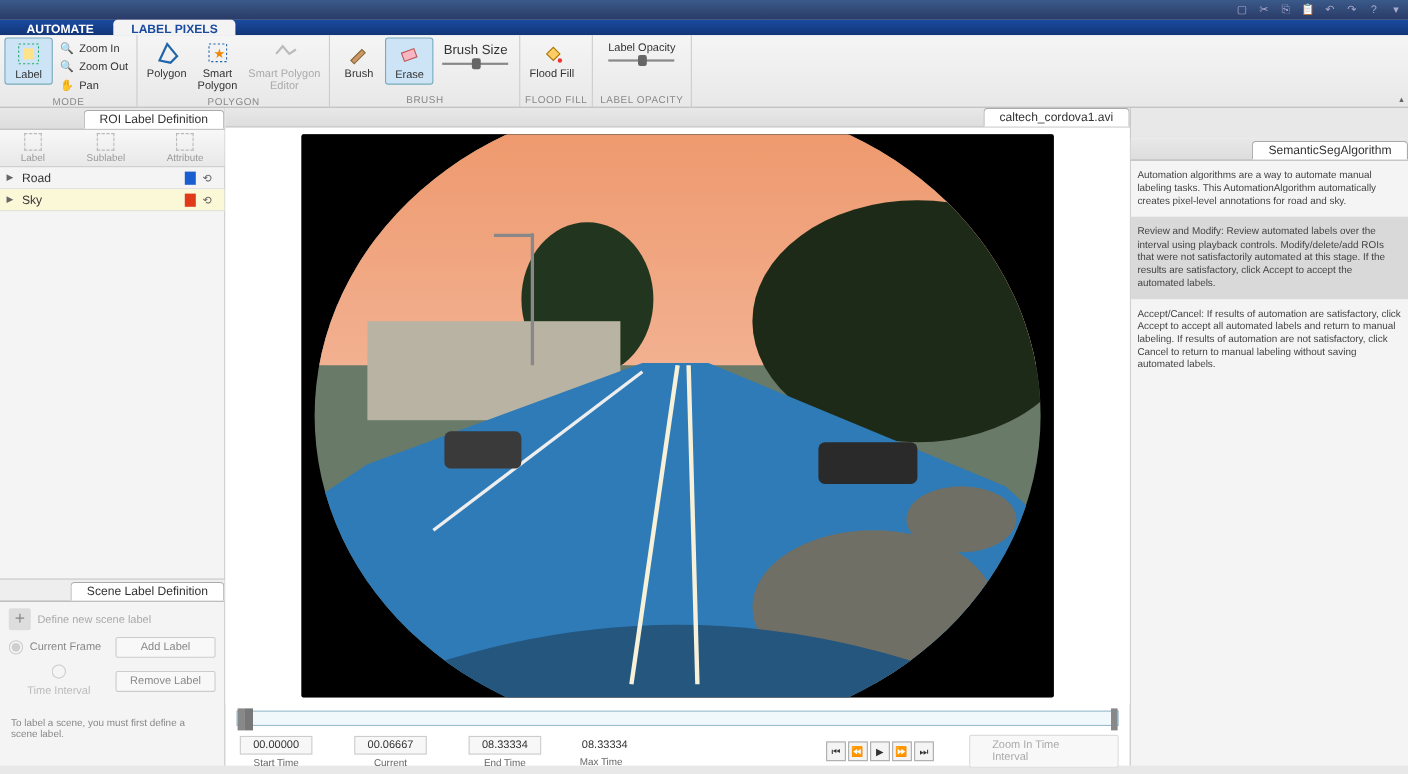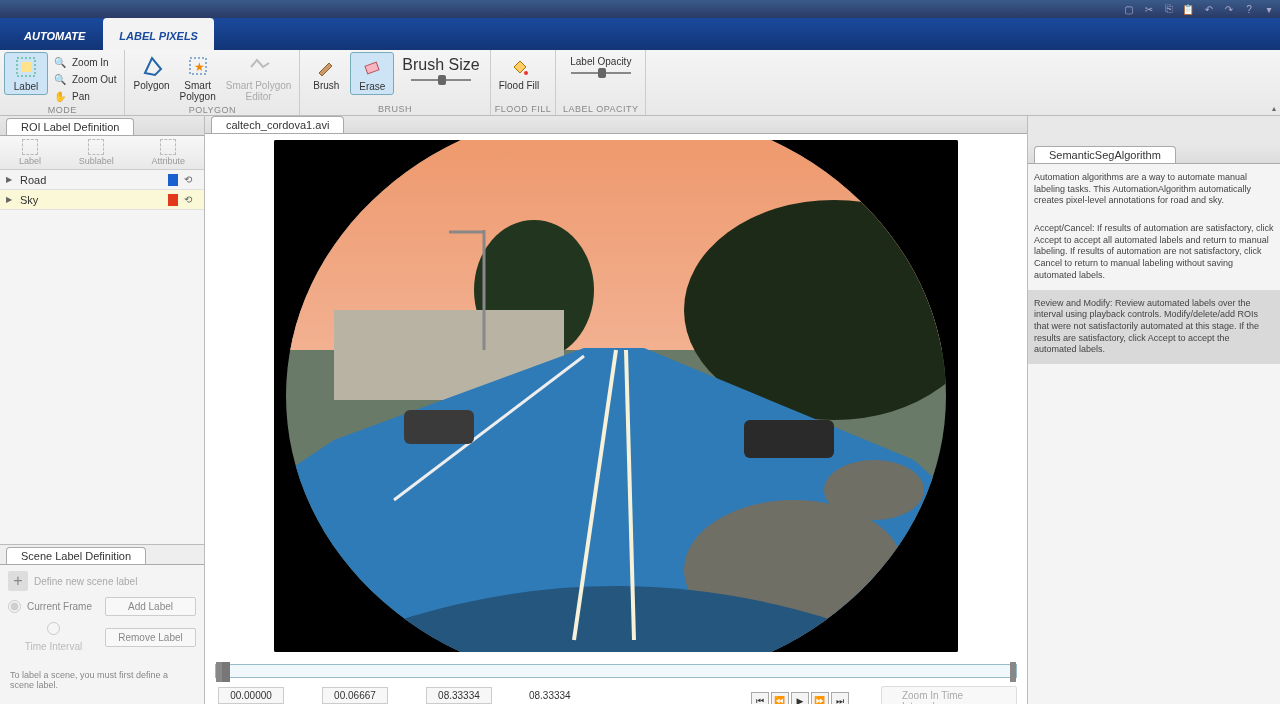--- a/index.html
+++ b/index.html
@@ -3,21 +3,21 @@
 <meta charset="utf-8">
 <style>
 * { box-sizing: border-box; margin: 0; padding: 0; font-family: Arial, Helvetica, sans-serif; }
 body { width: 1280px; height: 704px; background: #e8e8e8; overflow: hidden; font-size: 11px; color: #333; }
 
 
 .titlebar { height: 18px; background: linear-gradient(#3a5a8a, #2a3a66); display: flex; justify-content: flex-end; align-items: center; padding: 0 4px; gap: 6px; }
 .titlebar .win-icon { width: 14px; height: 14px; color: #aac; display: flex; align-items: center; justify-content: center; font-size: 10px; }
 
 
-.ribbon-tabs { height: 32px; background: linear-gradient(#1a4a9e, #123577); display: flex; padding-left: 8px; font-style: italic; }
+.ribbon-tabs { height: 14px; background: linear-gradient(#1a4a9e, #123577); display: flex; padding-left: 8px; }
 .ribbon-tab { padding: 4px 16px 0 16px; font-size: 11px; font-weight: bold; color: #fff; border-top-left-radius: 4px; border-top-right-radius: 4px; margin-right: 2px; display: flex; align-items: center; }
 .ribbon-tab.active { background: #f3f3f3; color: #1a4a9e; }
 
 
 .toolstrip { height: 66px; background: linear-gradient(#f5f5f5, #e8e8e8); border-bottom: 1px solid #bbb; display: flex; position: relative; }
 .tool-group { display: flex; flex-direction: column; border-right: 1px solid #ccc; padding: 2px 4px 0 4px; }
 .tool-group-body { flex: 1; display: flex; align-items: flex-start; gap: 2px; }
 .tool-group-label { text-align: center; font-size: 9px; color: #888; letter-spacing: 0.5px; padding: 1px 0; }
 .tool-btn-large { display: flex; flex-direction: column; align-items: center; padding: 2px 4px; border-radius: 3px; font-size: 10px; gap: 2px; min-width: 44px; }
 .tool-btn-large.active { background: #cde4f7; border: 1px solid #7ab; }
@@ -30,21 +30,21 @@
 .slider-stub::after { content: ''; position: absolute; top: -1px; left: 45%; width: 8px; height: 10px; background: #666; border-radius: 2px; }
 .collapse-arrow { position: absolute; right: 4px; bottom: 2px; font-size: 8px; color: #666; }
 
 
 .main { display: flex; height: calc(704px - 18px - 22px - 66px); }
 .left-panel { width: 205px; background: #f4f4f4; display: flex; flex-direction: column; border-right: 1px solid #bbb; }
 .center-panel { flex: 1; background: #fff; display: flex; flex-direction: column; border-right: 1px solid #bbb; }
 .right-panel { width: 252px; background: #f4f4f4; display: flex; flex-direction: column; margin-top: 28px; }
 
 
-.panel-tab { height: 20px; display: flex; align-items: flex-end; padding-left: 6px; background: linear-gradient(#e8e8e8,#ddd); border-bottom: 1px solid #aaa; }
+.panel-tab { height: 20px; display: flex; align-items: flex-end; padding-left: 6px; background: linear-gradient(#e8e8e8,#ddd); border-bottom: 1px solid #aaa; justify-content: flex-end; }
 .panel-tab-inner { background: #fff; border: 1px solid #aaa; border-bottom: none; border-top-left-radius: 4px; border-top-right-radius: 4px; padding: 2px 14px; font-size: 11px; }
 
 
 .roi-header { height: 34px; background: linear-gradient(#f8f8f8,#e8e8e8); border-bottom: 1px solid #ccc; display: flex; justify-content: space-around; align-items: center; }
 .roi-header-btn { display: flex; flex-direction: column; align-items: center; font-size: 9px; color: #999; gap: 1px; }
 .roi-header-btn .icn { width: 16px; height: 16px; border: 1px dashed #bbb; }
 
 
 .label-row { height: 20px; display: flex; align-items: center; padding: 0 6px; border-bottom: 1px solid #e0e0e0; gap: 6px; font-size: 11px; }
 .label-row.selected { background: #fbf8d8; }
@@ -182,21 +182,21 @@
         </div>
       <div class="tool-btn-large active">
           <span class="icon">
             <svg width="22" height="22">
               <rect x="5" y="8" width="12" height="8" transform="rotate(-20 11 12)" fill="#f7b6c2" stroke="#b55"></rect>
             </svg>
           </span>
           <span>Erase</span>
         </div>
       <div style="display:flex;flex-direction:column;align-items:center;padding:4px 6px 0 6px;">
-        <span style="font-size:16px">Brush Size</span>
+        <span style="font-size:12px">Brush Size</span>
         <div class="slider-stub"></div>
       </div>
     </div>
     <div class="tool-group-label">BRUSH</div>
   </div>
 
   <div class="tool-group">
     <div class="tool-group-body">
       <div class="tool-btn-large">
           <span class="icon">
@@ -365,16 +365,16 @@
         <div class="zoom-btn">Zoom In Time Interval</div>
       </div>
     </div>
   </div>
 
   <div class="right-panel">
     <div class="panel-tab">
       <div class="panel-tab-inner">SemanticSegAlgorithm</div>
     </div>
     <div class="info-block">Automation algorithms are a way to automate manual labeling tasks. This AutomationAlgorithm automatically creates pixel-level annotations for road and sky.</div>
+    <div class="info-block gray">Review and Modify: Review automated labels over the interval using playback controls. Modify/delete/add ROIs that were not satisfactorily automated at this stage. If the results are satisfactory, click Accept to accept the automated labels.</div>
     <div class="info-block">Accept/Cancel: If results of automation are satisfactory, click Accept to accept all automated labels and return to manual labeling. If results of automation are not satisfactory, click Cancel to return to manual labeling without saving automated labels.</div>
-    <div class="info-block gray">Review and Modify: Review automated labels over the interval using playback controls. Modify/delete/add ROIs that were not satisfactorily automated at this stage. If the results are satisfactory, click Accept to accept the automated labels.</div>
   </div>
 </div>
 
 </body></html>

